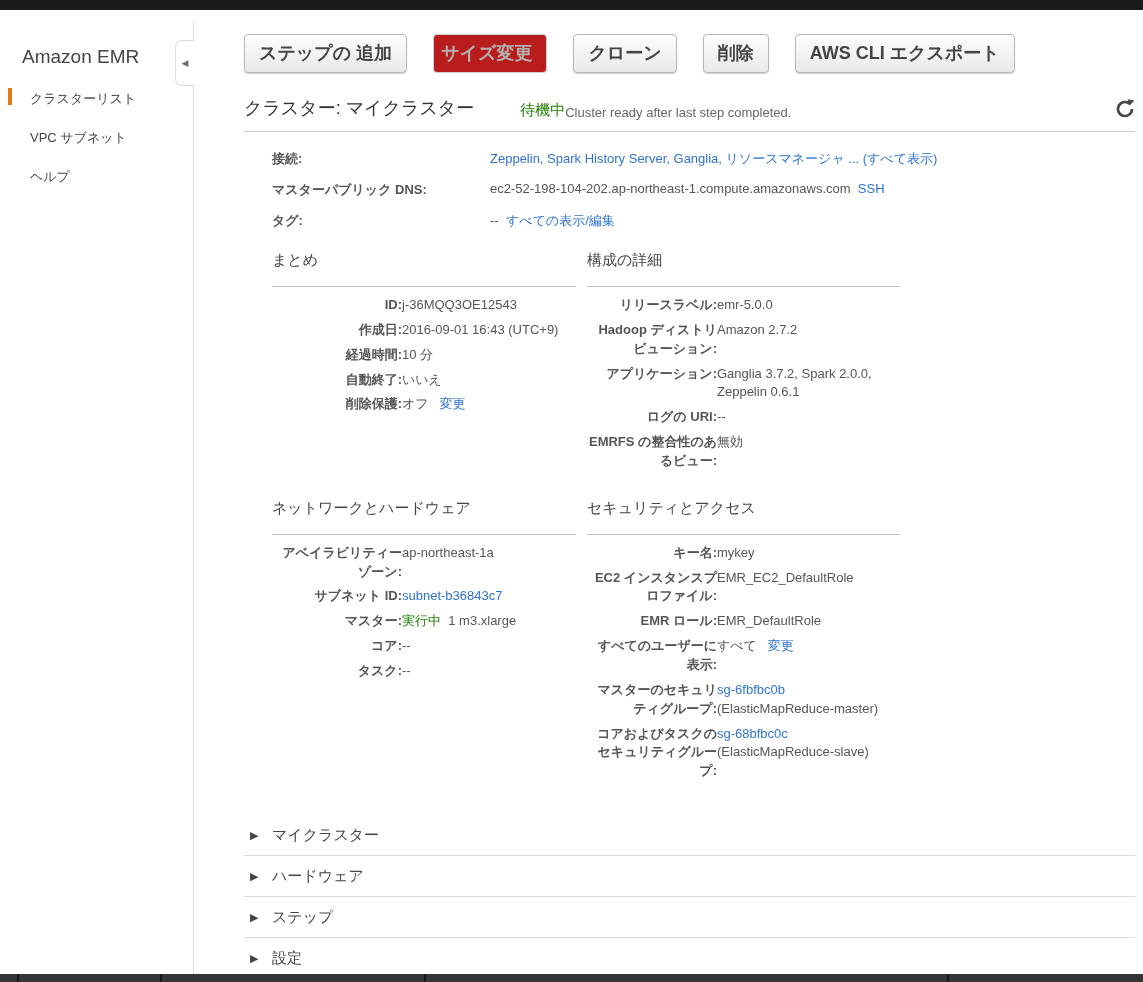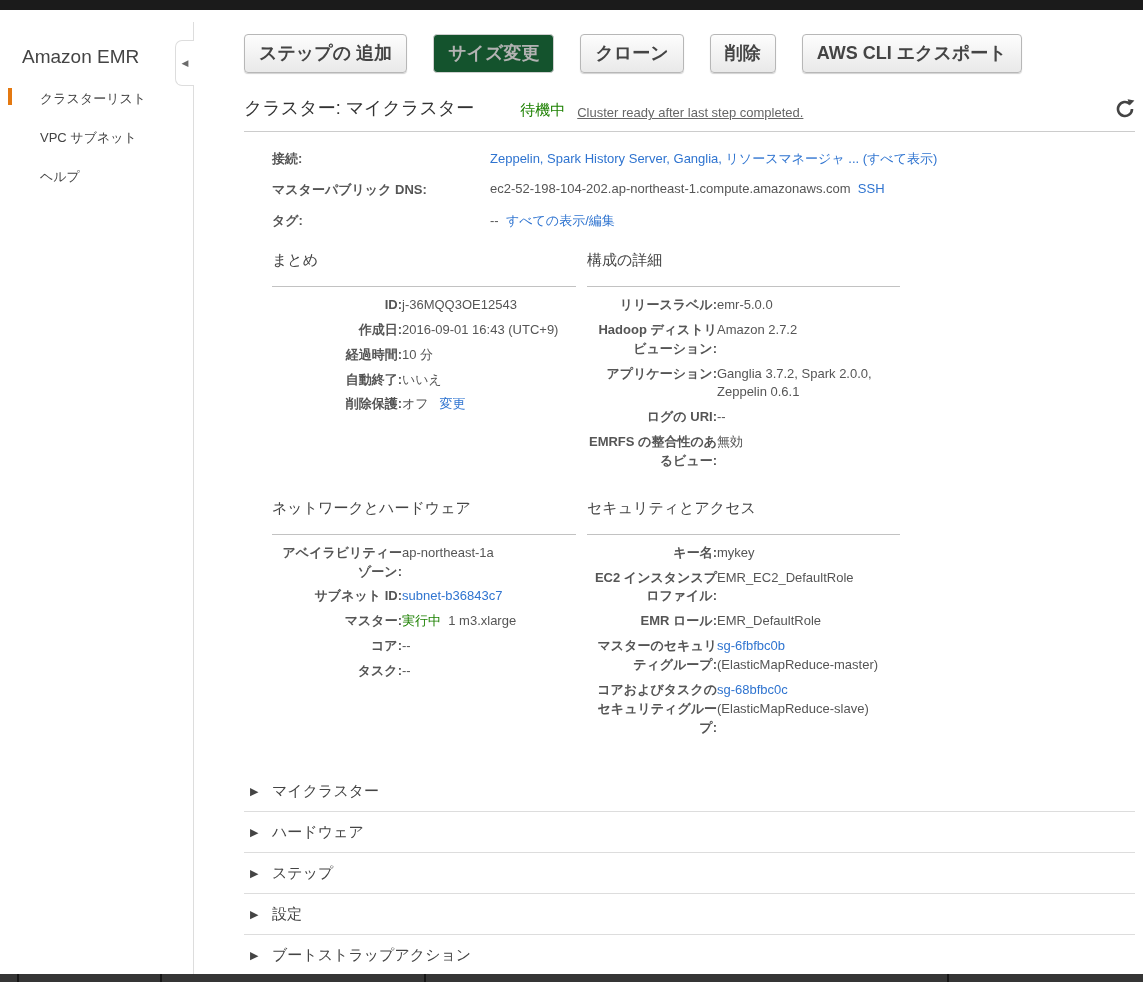--- a/index.html
+++ b/index.html
@@ -15,45 +15,45 @@
   
   .top-bar { position:absolute; top:0; left:0; width:100%; height:10px; background:#1b1b1b; }
   .bottom-bar { position:absolute; bottom:0; left:0; width:100%; height:8px; background:#353535; }
   .bottom-bar .sep { position:absolute; top:0; width:2px; height:100%; background:#161616; }
 
   
   .sidebar { position:absolute; top:10px; bottom:1px; left:0; width:194px; background:#fff; }
   .sidebar-divider { position:absolute; top:12px; bottom:2px; right:0; width:1px; background:#ddd; }
   .sidebar-title { margin:36px 0 0 22px; font-size:19px; color:#444; }
   .side-nav { margin-top:22px; }
-  .side-item { position:relative; padding:0 0 0 40px; margin-bottom:21px; color:#444; cursor:pointer; }
+  .side-item { position:relative; padding:0 0 0 30px; margin-bottom:21px; color:#444; cursor:pointer; }
   .side-item .active-bar { position:absolute; left:8px; top:-2px; width:4px; height:17px; background:#e47911; }
   .collapse-tab {
     position:absolute; top:40px; left:175px; width:19px; height:46px;
     background:#fff; border:1px solid #ddd; border-right:none; border-radius:7px 0 0 7px;
     display:flex; align-items:center; justify-content:center; cursor:pointer; z-index:2;
   }
   .collapse-tab .arrow { color:#6b6b6b; font-size:9px; }
 
   
   .main { position:absolute; left:244px; top:10px; width:891px; }
 
   .toolbar { margin-top:24px; display:flex; gap:26px; }
   .btn {
     font-family:inherit; font-size:18px; font-weight:bold; color:#444;
     background:linear-gradient(#fdfdfd,#e9e9e9); border:1px solid #b7b7b7; border-radius:4px;
     padding:6px 14px 7px 14px; box-shadow:0 1px 1px rgba(0,0,0,0.18); cursor:pointer; white-space:nowrap;
   }
-  .btn.disabled { color:#b3b3b3; background:#14532d; border-color:#cfcfcf; box-shadow:none; }
+  .btn.disabled { color:#b3b3b3; background:#b91c1c; border-color:#cfcfcf; box-shadow:none;padding-left:7px; }
 
   .page-header { margin-top:23px; padding-bottom:11px; border-bottom:1px solid #ccc;
     display:flex; align-items:flex-end; }
   .page-title { font-size:18px; color:#333; }
   .status-text { margin-left:46px; font-size:15px; }
-  .status-msg { margin-left:12px; color:#666;text-decoration:underline; }
+  .status-msg { color:#666; }
   .refresh-btn { margin-left:auto; align-self:center; cursor:pointer; line-height:0; }
 
   .info-rows { margin:12px 0 0 28px; }
   .info-row { display:flex; padding:6px 0 7px 0; }
   .info-row .ilbl { width:218px; font-weight:bold; color:#555; flex:none; }
 
   .sections { margin:14px 0 0 28px; display:grid; grid-template-columns:304px 313px; column-gap:11px; row-gap:22px; }
   .section h3 { margin:0 0 9px 0; font-size:15px; font-weight:normal; color:#444;
     border-bottom:1px solid #c2c2c2; padding-bottom:16px; }
   .kv { display:grid; grid-template-columns:130px 1fr; margin-bottom:6px; line-height:1.45; }
@@ -221,20 +221,27 @@
       </div>
       <div class="kv">
         <span class="lbl">EC2 インスタンスプロファイル:</span>
         <span class="val">EMR_EC2_DefaultRole</span>
       </div>
       <div class="kv">
         <span class="lbl">EMR ロール:</span>
         <span class="val">EMR_DefaultRole</span>
       </div>
       <div class="kv">
+        <span class="lbl">すべてのユーザーに表示:</span>
+        <span class="val">
+          <span>すべて</span>
+          &nbsp;&nbsp;<a>変更</a>
+        </span>
+      </div>
+      <div class="kv">
         <span class="lbl">マスターのセキュリティグループ:</span>
         <span class="val">
           <a>sg-6fbfbc0b</a>
           <span>(ElasticMapReduce-master)</span>
         </span>
       </div>
       <div class="kv">
         <span class="lbl">コアおよびタスクのセキュリティグループ:</span>
         <span class="val">
           <a>sg-68bfbc0c</a>

